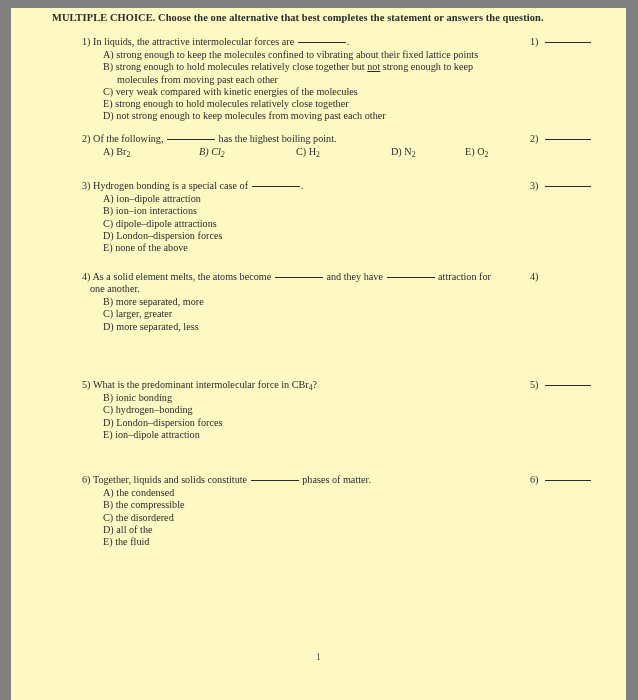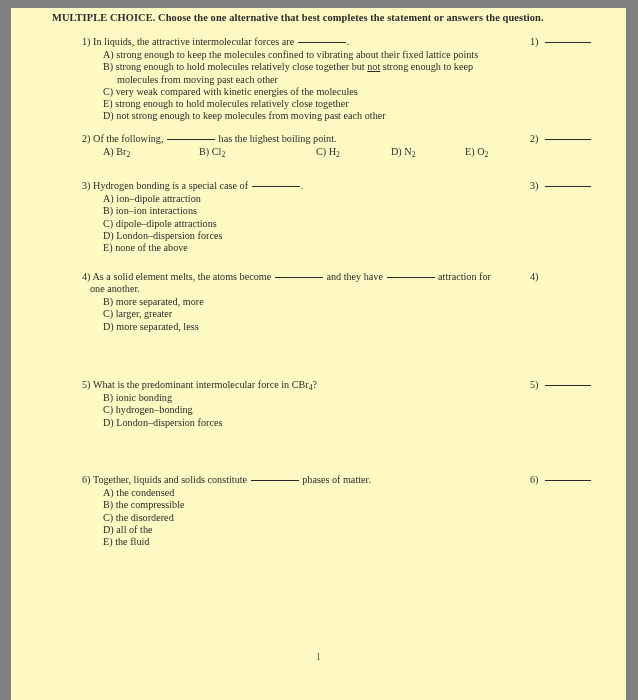--- a/index.html
+++ b/index.html
@@ -196,25 +196,25 @@
     <div class="question-block" style="top:125px;">
       <div class="stem">
         <span class="qnum">2)</span>
         <span>Of the following, </span><span class="blank"></span><span> has the highest boiling point.</span>
       </div>
       <div class="options inline">
         <span class="opt" style="left:92px;text-align:center;">
           <span>A)</span>
           <span><span>Br</span><sub>2</sub></span>
         </span>
-        <span class="opt" style="left:188px;">
+        <span class="opt" style="left:188px;font-style:italic;">
           <span>B)</span>
           <span><span>Cl</span><sub>2</sub></span>
         </span>
-        <span class="opt" style="left:285px;margin-left:20px;">
+        <span class="opt" style="left:285px;">
           <span>C)</span>
           <span><span>H</span><sub>2</sub></span>
         </span>
         <span class="opt" style="left:380px;">
           <span>D)</span>
           <span><span>N</span><sub>2</sub></span>
         </span>
         <span class="opt" style="left:454px;">
           <span>E)</span>
           <span><span>O</span><sub>2</sub></span>
@@ -293,20 +293,24 @@
           <span>ionic bonding</span>
         </span>
         <span class="opt">
           <span>C)</span>
           <span>hydrogen–bonding</span>
         </span>
         <span class="opt">
           <span>D)</span>
           <span>London–dispersion forces</span>
         </span>
+        <span class="opt">
+          <span>E)</span>
+          <span>ion–dipole attraction</span>
+        </span>
       </div>
       <div class="answer-slot" style="left:519px; top:0px;">
         <span class="alabel">5)</span><span class="aline"></span>
       </div>
     </div>
 
     <div class="question-block" style="top:466px;">
       <div class="stem">
         <span class="qnum">6)</span>
         <span>Together, liquids and solids constitute </span><span class="blank"></span><span> phases of matter.</span>

